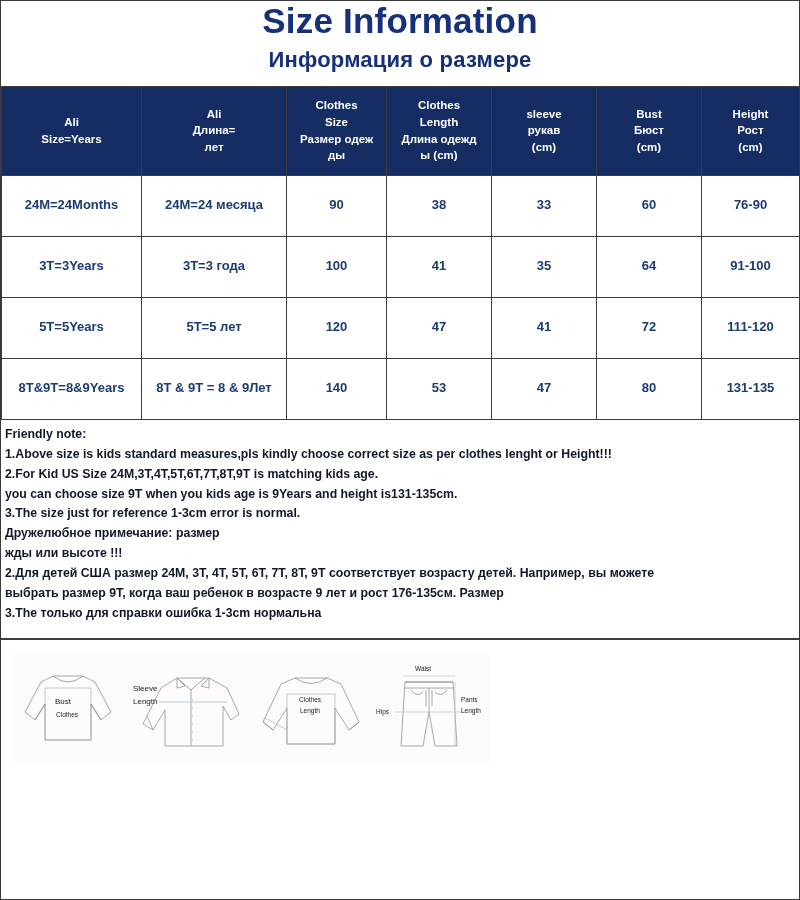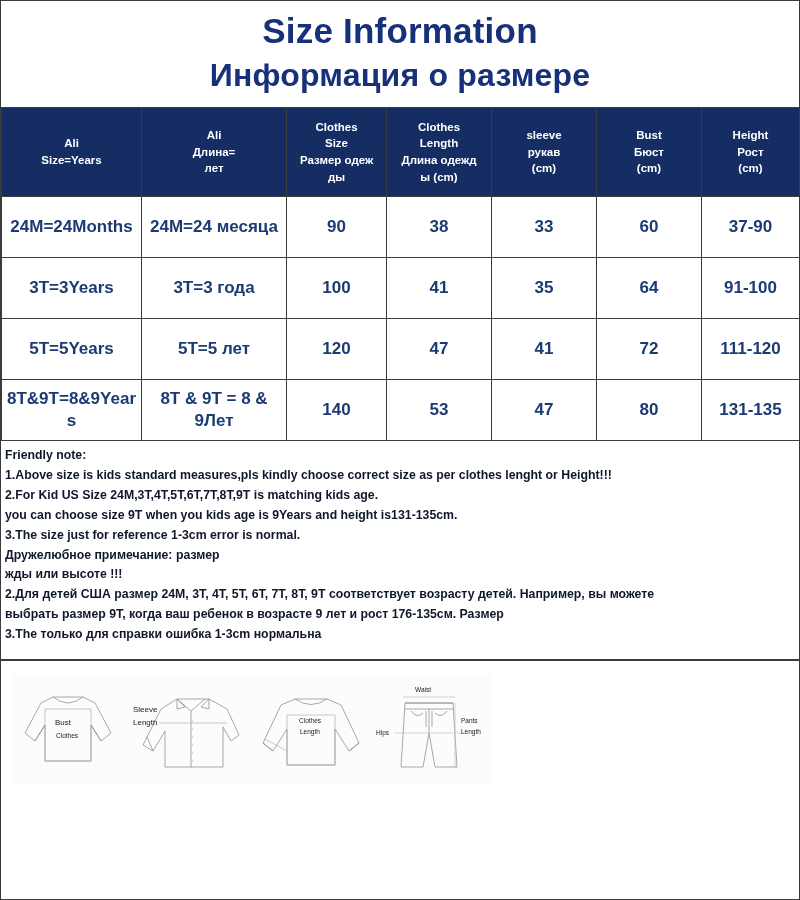--- a/index.html
+++ b/index.html
@@ -15,35 +15,34 @@
     height: 900px;
     position: relative;
     background: #ffffff;
     box-sizing: border-box;
     border: 1px solid #3a3a3a;
     overflow: hidden;
   }
 
   
   .title-block {
-    padding-top: 10px;
     text-align: center;
   }
   .title-en, .title-ru {
     color: #16307a;
     font-weight: bold;
     letter-spacing: 0.2px;
     line-height: 1.12;
   }
   .title-en {
     font-size: 35px;
     margin-bottom: 8px;
   }
   .title-ru {
-    font-size: 32px;
+    font-size: 22px;
   }
 
   
   table.size-table {
     width: 798px;
     border-collapse: collapse;
     table-layout: fixed;
     margin-top: 13px;
   }
   table.size-table th,
@@ -57,21 +56,21 @@
     background: #152d63;
     color: #ffffff;
     font-size: 11.5px;
     line-height: 1.45;
     height: 80px;
     padding: 4px 3px;
     word-wrap: break-word;
   }
   table.size-table tbody td {
     color: #1b3b72;
-    font-size: 17px;
+    font-size: 13px;
     height: 54px;
     padding: 3px 2px;
     line-height: 1.3;
     word-wrap: break-word;
     text-align: center;
   }
   .col-a { width: 140px; }
   .col-b { width: 145px; }
   .col-c { width: 100px; }
   .col-d { width: 105px; }
@@ -184,21 +183,21 @@
       </tr>
     </thead>
     <tbody>
       <tr>
         <td>24M=24Months</td>
         <td>24M=24 месяца</td>
         <td>90</td>
         <td>38</td>
         <td>33</td>
         <td>60</td>
-        <td>37-90</td>
+        <td>76-90</td>
       </tr>
       <tr>
         <td>3T=3Years</td>
         <td>3T=3 года</td>
         <td>100</td>
         <td>41</td>
         <td>35</td>
         <td>64</td>
         <td>91-100</td>
       </tr>

